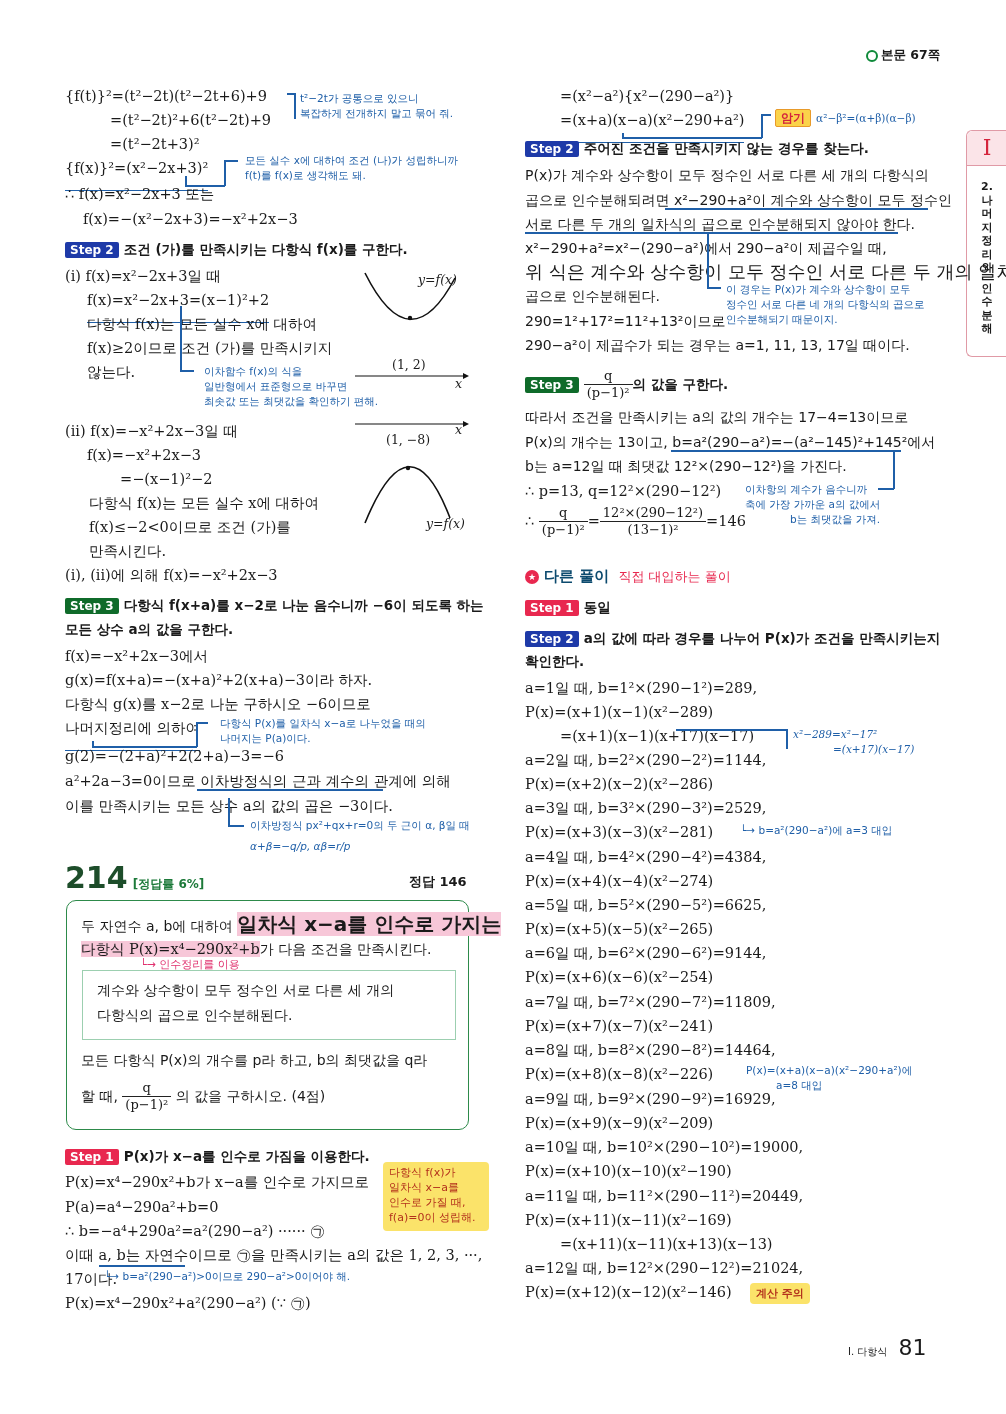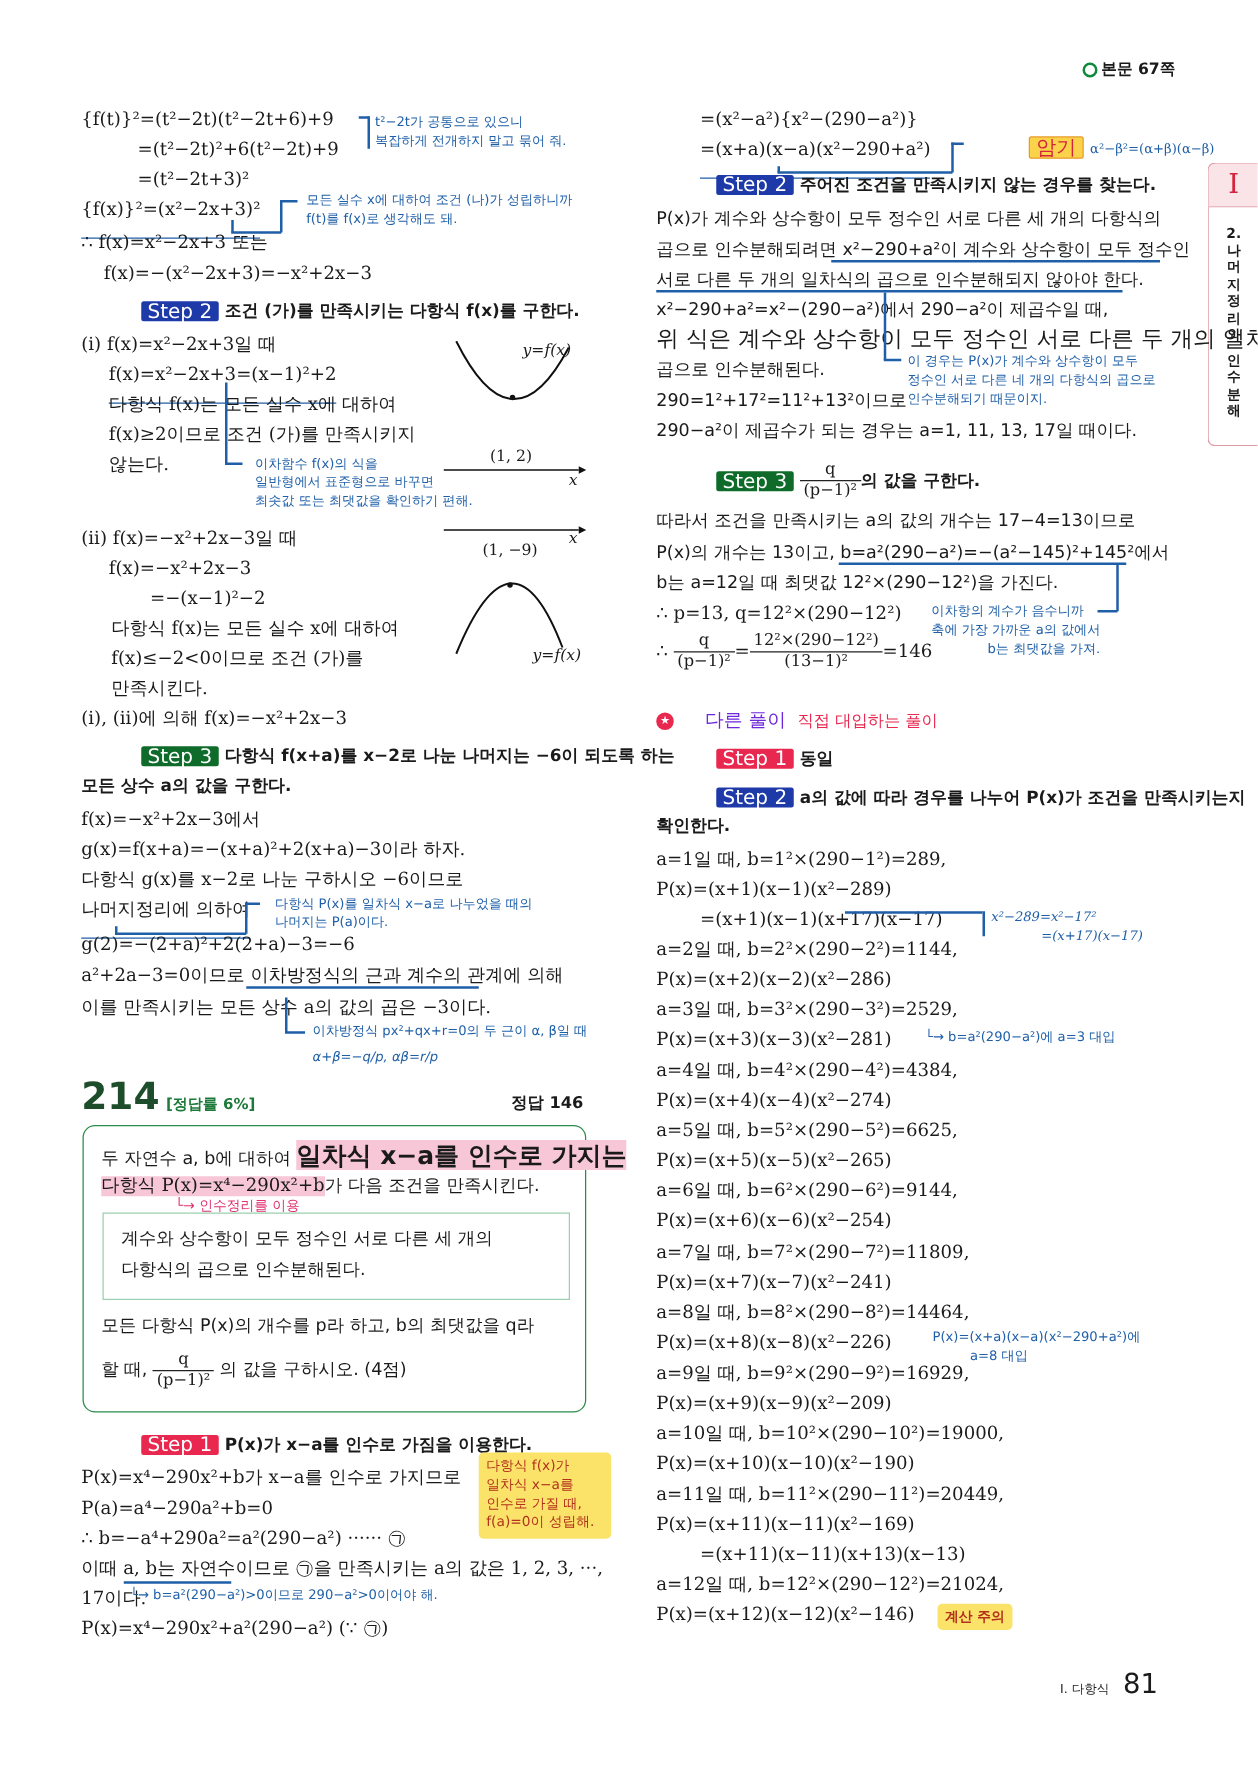--- a/index.html
+++ b/index.html
@@ -3,22 +3,22 @@
 <meta charset="utf-8">
 <style>
   html, body { margin:0; padding:0; }
   body { width:1006px; height:1414px; background:#ffffff; position:relative; overflow:hidden;
          font-family:"DejaVu Serif", serif; color:#1a1a1a; }
   .abs { position:absolute; white-space:nowrap; }
   .m { font-family:"DejaVu Serif", serif; font-size:14.5px; line-height:24px; }
   .k { font-family:"DejaVu Sans", sans-serif; }
   .note { font-family:"DejaVu Sans", sans-serif; font-size:10.5px; color:#1f5fa8; line-height:15px; }
   .note-pink { font-family:"DejaVu Sans", sans-serif; font-size:11px; color:#e0306e; }
-  .badge { display:inline-block; font-family:"DejaVu Sans", sans-serif; font-size:16px; color:#fff;
-           padding:1px 5px; border-radius:2px; font-weight:normal; line-height:14px; vertical-align:middle;margin-left:48px; }
+  .badge { display:inline-block; font-family:"DejaVu Sans", sans-serif; font-size:12px; color:#fff;
+           padding:1px 5px; border-radius:2px; font-weight:bold; line-height:14px; vertical-align:middle; }
   .step-title { font-family:"DejaVu Sans", sans-serif; font-size:13.5px; font-weight:bold; line-height:22px; }
   .ul { border-bottom:1.5px solid #1f5fa8; padding-bottom:14px; }
   .hl { background:#f7c7d8; }
   .line-blue { position:absolute; background:#1f5fa8; }
   .frac { display:inline-block; vertical-align:middle; text-align:center; font-size:13px; line-height:16px; }
   .frac .n { display:block; border-bottom:1px solid #222; padding:0 3px; }
   .frac .d { display:block; padding:0 3px; }
 </style>
 </head>
 <body>
@@ -101,26 +101,26 @@
 <div class="abs m" style="left:89px;top:539px;">만족시킨다.</div>
 <div class="abs m" style="left:65px;top:563px;">(i), (ii)에 의해 f(x)=−x²+2x−3</div>
 
 <svg class="abs" style="left:350px;top:418px;" width="125" height="110">
   <line x1="5" y1="6" x2="113" y2="6" stroke="#111" stroke-width="1.2"></line>
   <polygon points="113,3 119,6 113,9" fill="#111"></polygon>
   <path d="M15,105 Q60,-5 100,100" fill="none" stroke="#111" stroke-width="1.6"></path>
   <circle cx="58" cy="50" r="2.2" fill="#111"></circle>
 </svg>
 <div class="abs m" style="left:455px;top:418px;font-size:12.5px;font-style:italic;">x</div>
-<div class="abs m" style="left:386px;top:428px;font-size:12.5px;">(1, −9)</div>
+<div class="abs m" style="left:386px;top:428px;font-size:12.5px;">(1, −8)</div>
 <div class="abs m" style="left:426px;top:512px;font-size:12.5px;font-style:italic;">y=f(x)</div>
 
 <div class="abs" style="left:65px;top:594px;">
   <span class="badge" style="background:#0f6b2a;">Step 3</span>
-  <span class="step-title">다항식 f(x+a)를 x−2로 나눈 나머지는 −6이 되도록 하는</span>
+  <span class="step-title">다항식 f(x+a)를 x−2로 나눈 음수니까 −6이 되도록 하는</span>
 </div>
 <div class="abs step-title" style="left:65px;top:618px;">모든 상수 a의 값을 구한다.</div>
 <div class="abs m" style="left:65px;top:644px;">f(x)=−x²+2x−3에서</div>
 <div class="abs m" style="left:65px;top:668px;">g(x)=f(x+a)=−(x+a)²+2(x+a)−3이라 하자.</div>
 <div class="abs m" style="left:65px;top:692px;">다항식 g(x)를 x−2로 나눈 구하시오 −6이므로</div>
 <div class="abs m" style="left:65px;top:716px;"><span class="ul">나머지정리에 의하여</span></div>
 <div class="line-blue" style="left:92px;top:741px;width:1.5px;height:6px;"></div>
 <div class="line-blue" style="left:92px;top:746px;width:105px;height:1.5px;"></div>
 <div class="line-blue" style="left:196px;top:722px;width:1.5px;height:25px;"></div>
 <div class="line-blue" style="left:196px;top:722px;width:12px;height:1.5px;"></div>
@@ -235,21 +235,21 @@
   <div>축에 가장 가까운 a의 값에서</div>
   <div style="padding-left:45px;">b는 최댓값을 가져.</div>
 </div>
 <div class="abs m" style="left:525px;top:505px;">
   <span>∴</span>
   <span class="frac"><span class="n">q</span><span class="d">(p−1)²</span></span>=<span class="frac"><span class="n">12²×(290−12²)</span><span class="d">(13−1)²</span></span><span>=146</span>
 </div>
 
 <div class="abs k" style="left:525px;top:566px;">
   <span style="display:inline-block;width:14px;height:14px;border-radius:50%;background:#e8284f;color:#fff;font-size:9px;text-align:center;line-height:14px;vertical-align:middle;">★</span>
-  <span style="font-size:15px;font-weight:normal;color:#6d28d9;margin-left:20px;">다른 풀이</span>
+  <span style="font-size:15px;font-weight:bold;color:#0c4a6e;">다른 풀이</span>
   <span style="font-size:13px;color:#e8284f;margin-left:4px;">직접 대입하는 풀이</span>
 </div>
 <div class="abs" style="left:525px;top:596px;">
   <span class="badge" style="background:#e8284f;">Step 1</span>
   <span class="step-title">동일</span>
 </div>
 <div class="abs" style="left:525px;top:627px;">
   <span class="badge" style="background:#1e3aa8;">Step 2</span>
   <span class="step-title">a의 값에 따라 경우를 나누어 P(x)가 조건을 만족시키는지</span>
 </div>

